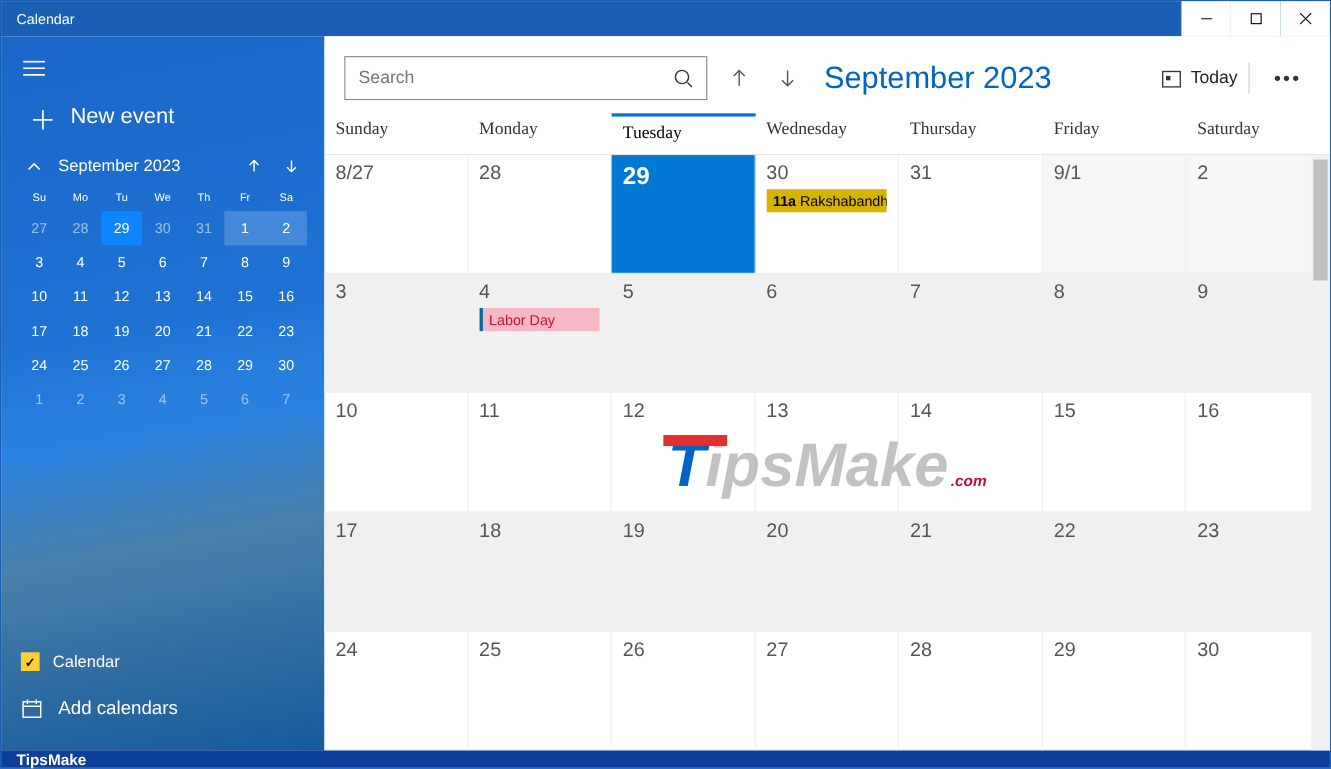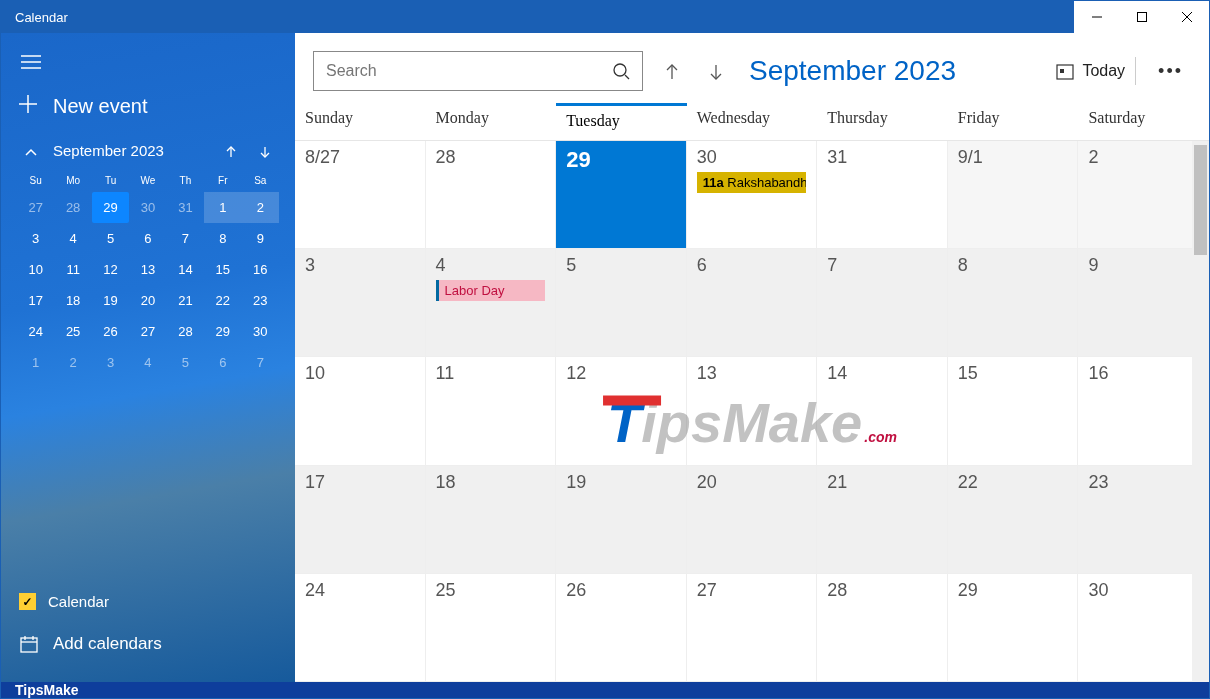--- a/index.html
+++ b/index.html
@@ -6,21 +6,21 @@
 html, body { width: 1210px; height: 699px; overflow: hidden; }
 .window { display: flex; flex-direction: column; width: 100%; height: 100%; border: 1px solid #1a5fb4; }
 .titlebar { height: 32px; background: #1a5fb4; color: #fff; display: flex; align-items: center; justify-content: space-between; padding-left: 14px; font-size: 13px; }
 .winctrls { display: flex; }
 .winctrls div { width: 45px; height: 32px; display: flex; align-items: center; justify-content: center; color: #333; background: #fff; }
 .winctrls div:last-child { color: #000; }
 .body { flex: 1; display: flex; min-height: 0; }
 .sidebar { width: 294px; background: linear-gradient(170deg, #1a67c9 0%, #1f72d4 40%, #2a82e0 55%, #4a7fa8 70%, #165a9c 100%); color: #fff; display: flex; flex-direction: column; padding-top: 12px; position: relative; }
 .hamburger { padding: 10px 20px; }
 .hamburger svg { display:block; }
-.newevent { display: flex; align-items: flex-start; gap: 16px; padding: 10px 18px; font-size: 20px; font-weight: 400; margin: 6px 0 10px; }
+.newevent { display: flex; align-items: flex-end; gap: 16px; padding: 10px 29px; font-size: 20px; font-weight: 400; margin: 6px 0 10px; }
 .minical-head { display: flex; align-items: center; gap: 10px; padding: 4px 18px 10px; font-size: 15px; }
 .minical-head .spacer { flex: 1; }
 .minical-head .arrow { width: 24px; text-align: center; }
 .minical { padding: 0 16px; }
 .minical table { width: 100%; border-collapse: collapse; font-size: 13px; }
 .minical th { font-weight: 400; padding: 6px 0; font-size: 10px; }
 .minical td { text-align: center; padding: 8px 0; width: 14.28%; }
 .minical td.dim { color: rgba(255,255,255,0.55); }
 .minical td.sel { background: #0d86ff; border-radius: 2px; }
 .minical td.cur { background: rgba(255,255,255,0.18); }

